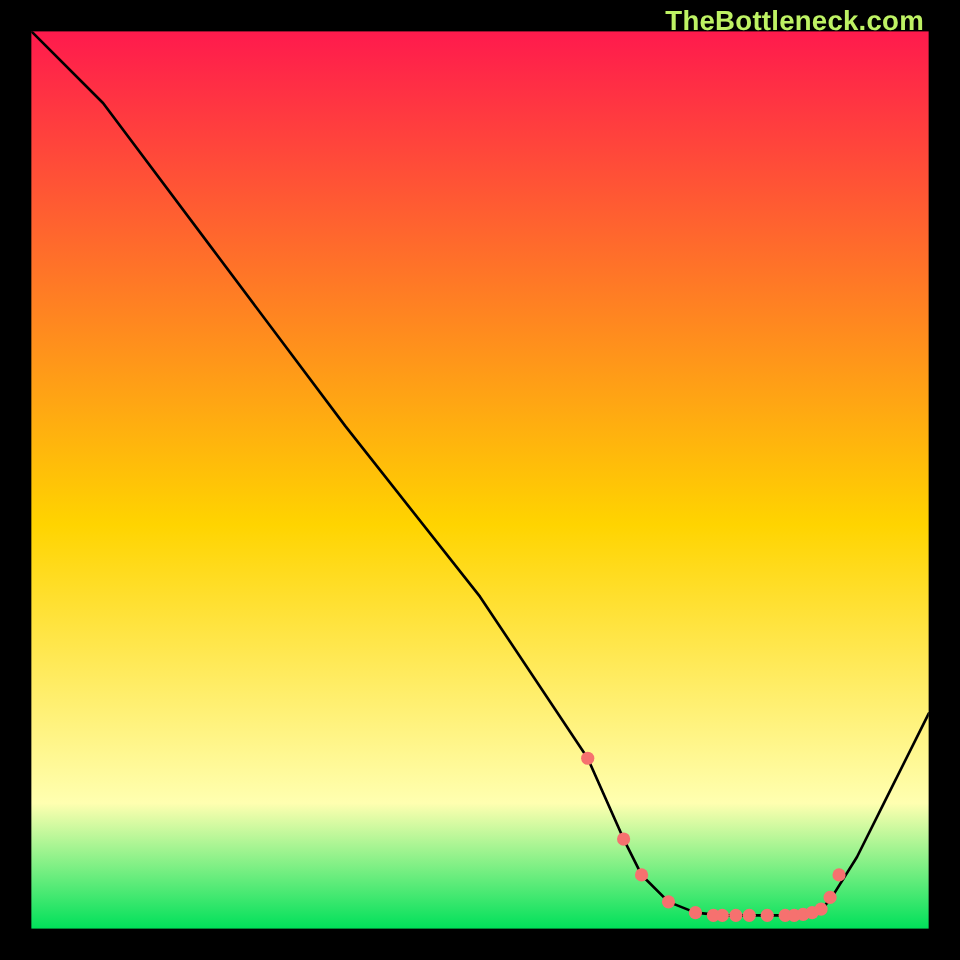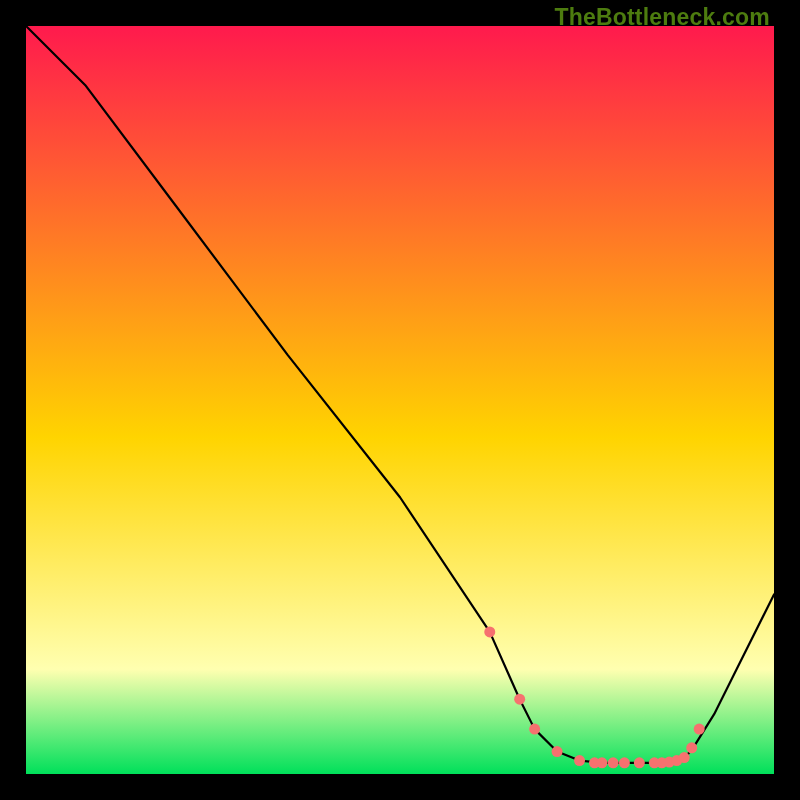--- a/index.html
+++ b/index.html
@@ -25,21 +25,21 @@
     top: 26px;
     width: 748px;   
     height: 748px;  
   }
   .watermark {
     position: absolute;
     top: 4px;
     right: 30px;
     font-size: 23px;
     font-weight: 600;
-    color: #4d7c0f;
+    color: #bef264;
     letter-spacing: 0.2px;
     user-select: none;
   }
 </style>
 </head>
 <body>
 
 <div class="frame">
 
   <div class="plot-area">

